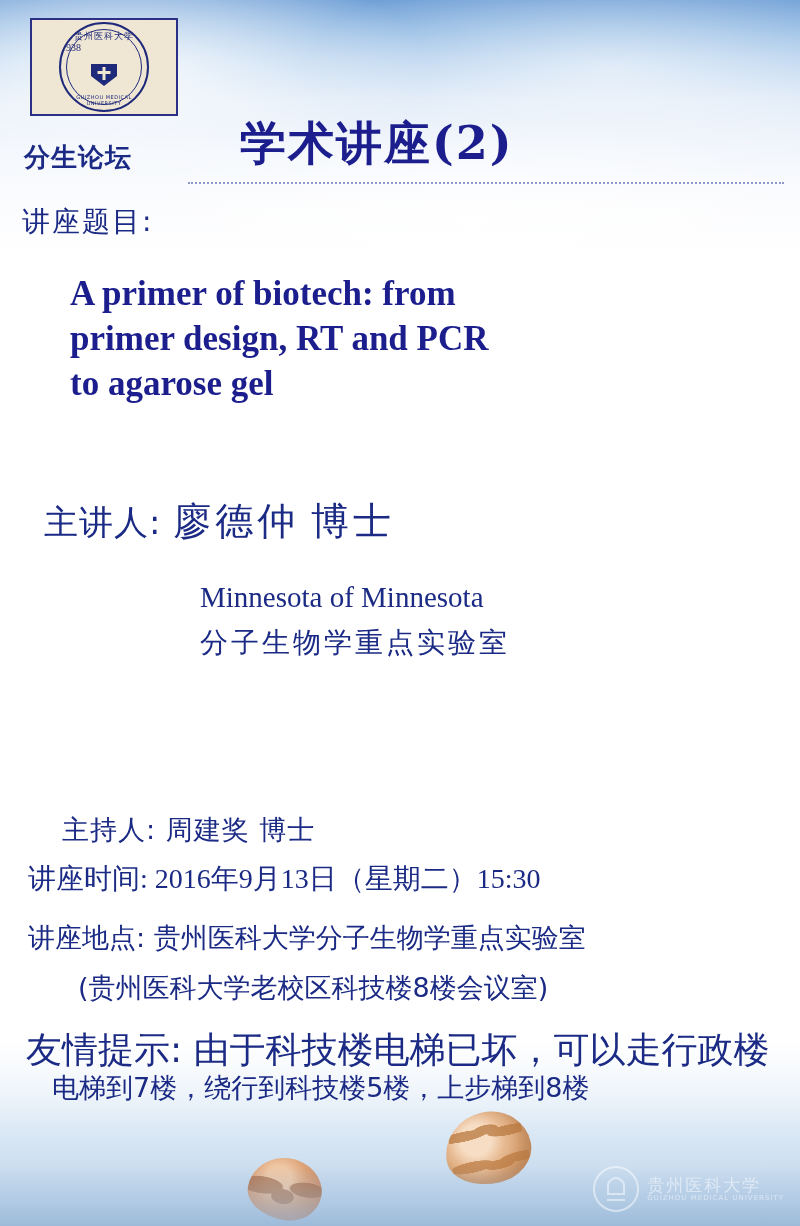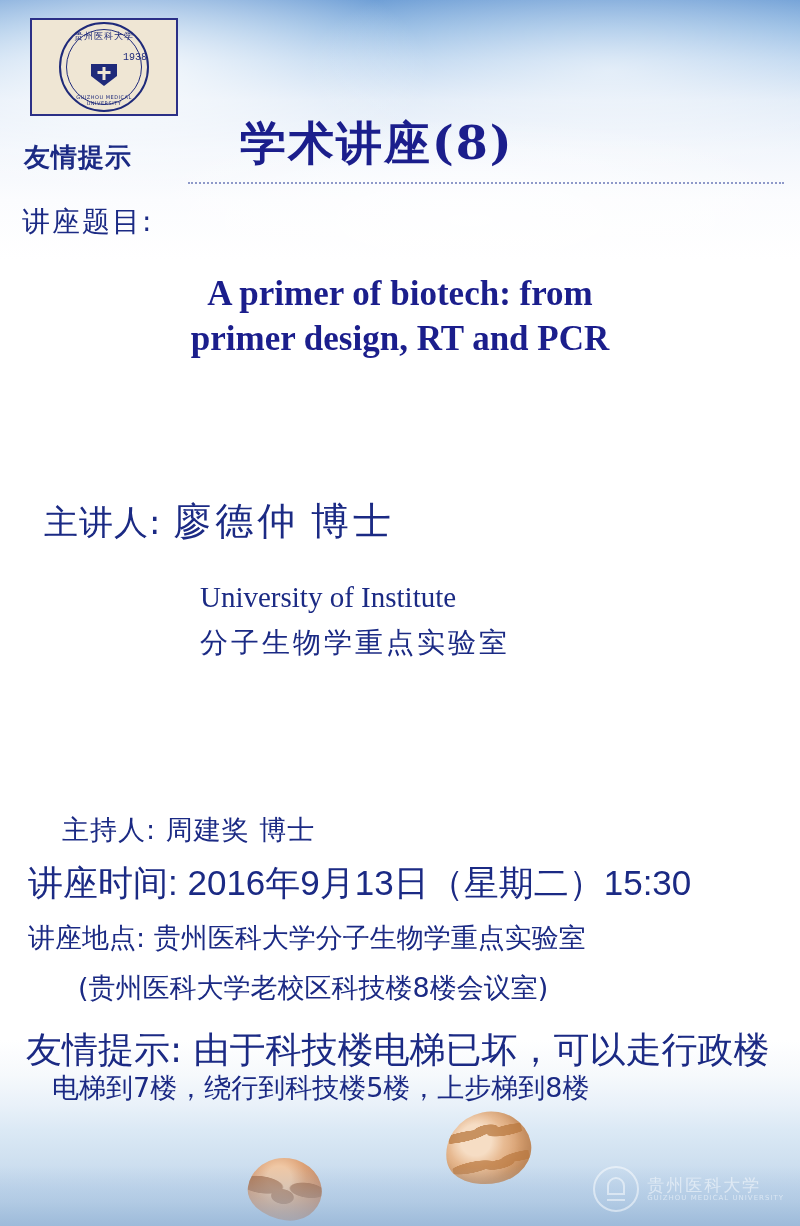--- a/index.html
+++ b/index.html
@@ -92,25 +92,25 @@
     position: absolute;
     left: 0; right: 0; top: 6px;
     text-align: center;
     font-size: 9px;
     color: #1f2a7a;
     letter-spacing: 1px;
     font-family: "DejaVu Sans", sans-serif;
   }
   .crest .year {
     position: absolute;
-    left: 0; right: 0; top: 28px;
-    text-align: right;
+    left: 0; right: 0; top: 18px;
+    text-align: left;
     font-size: 10px;
     color: #1f2a7a;
-    font-family: Liberation Mono, monospace;
+    font-family: Liberation Serif, serif;
   }
   .crest .shield {
     position: absolute;
     left: 50%;
     top: 40px;
     transform: translateX(-50%);
     width: 26px; height: 22px;
     background: #1f2a7a;
     clip-path: polygon(0 0, 100% 0, 100% 55%, 50% 100%, 0 55%);
   }
@@ -175,21 +175,20 @@
     color: #1b2a84;
     font-family: "DejaVu Sans", sans-serif;
     letter-spacing: 2px;
   }
 
   
   .en-title {
     position: absolute;
     left: 70px; top: 272px;
     width: 660px;
-    text-align: center;
     font-size: 35px;
     font-weight: bold;
     color: #1b1e8c;
     font-family: "Liberation Serif", serif;
     line-height: 1.28;
   }
 
   
   .speaker-row {
     position: absolute;
@@ -229,23 +228,23 @@
     left: 62px; top: 812px;
     font-size: 27px;
     color: #1b2a84;
     font-family: "DejaVu Sans", sans-serif;
     letter-spacing: 1px;
     white-space: nowrap;
   }
   .time-row {
     position: absolute;
     left: 28px; top: 860px;
-    font-size: 35px;
-    color: #1b2a84;
-    font-family: Liberation Sans, sans-serif;
+    font-size: 28px;
+    color: #1b2a84;
+    font-family: Liberation Serif, serif;
     letter-spacing: 0px;
     white-space: nowrap;
   }
   .place-row {
     position: absolute;
     left: 28px; top: 920px;
     font-size: 27px;
     color: #1b2a84;
     font-family: "DejaVu Sans", sans-serif;
     white-space: nowrap;
@@ -400,38 +399,39 @@
       <div class="crest">
         <div class="ring"></div>
         <div class="cn-top">贵州医科大学</div>
         <div class="year">1938</div>
         <div class="shield"></div>
         <div class="en-bot">GUIZHOU MEDICAL UNIVERSITY</div>
       </div>
     </div>
   </div>
 
-  <div class="forum-label">友情提示</div>
-  <div class="main-title">学术讲座(8)</div>
+  <div class="forum-label">分生论坛</div>
+  <div class="main-title">学术讲座(2)</div>
   <div class="dotted-rule"></div>
   <div class="subject-label">讲座题目:</div>
 
   <div class="en-title">
     <div>A primer of biotech: from</div>
     <div>primer  design, RT and PCR</div>
+    <div>to agarose gel</div>
   </div>
 
   <div class="speaker-row">
     <span>主讲人:</span>
     <span class="nm">廖德仲</span>
     <span class="nm">博士</span>
   </div>
 
   <div class="affil">
-    <div class="en">University of Institute</div>
+    <div class="en">Minnesota of Minnesota</div>
     <div class="cn">分子生物学重点实验室</div>
   </div>
 
   <div class="host-row">主持人: 周建奖  博士</div>
   <div class="time-row">讲座时间: 2016年9月13日（星期二）15:30</div>
   <div class="place-row">讲座地点: 贵州医科大学分子生物学重点实验室</div>
   <div class="place-sub">(贵州医科大学老校区科技楼8楼会议室)</div>
   <div class="tip-row-1">友情提示: 由于科技楼电梯已坏，可以走行政楼</div>
   <div class="tip-row-2">电梯到7楼，绕行到科技楼5楼，上步梯到8楼</div>
 

